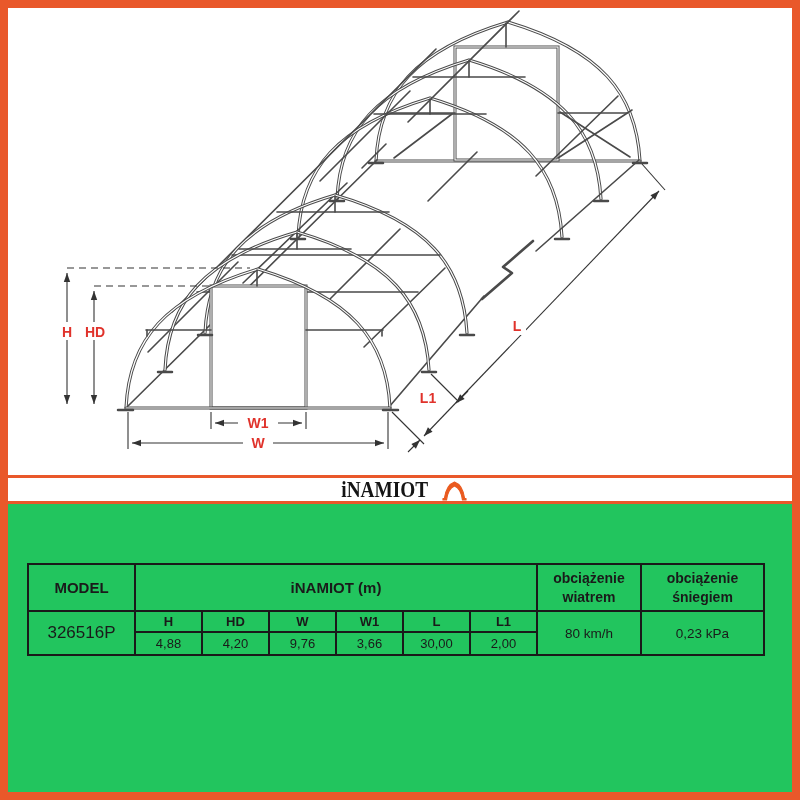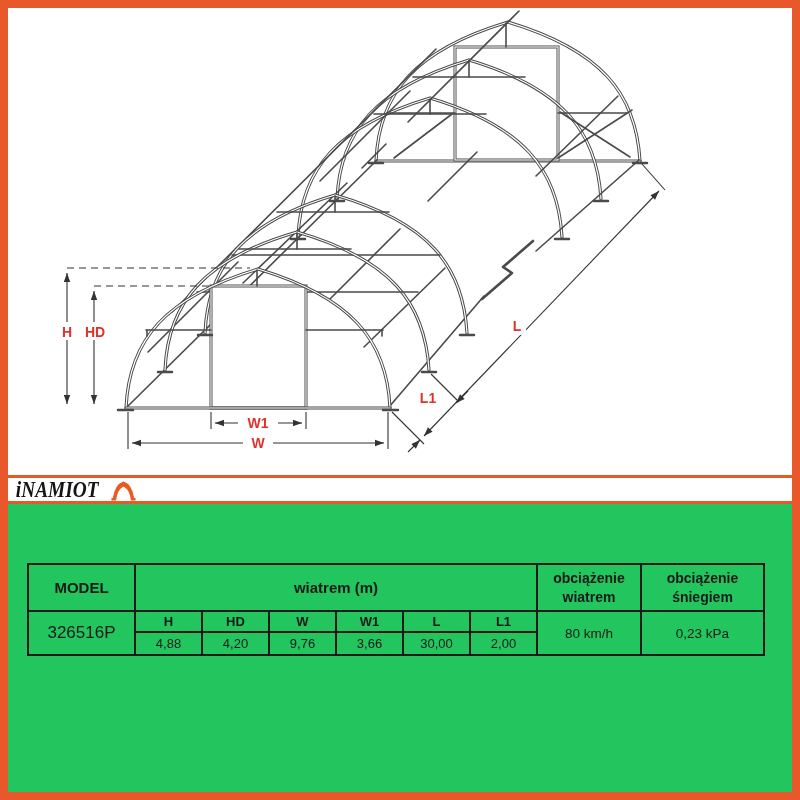--- a/index.html
+++ b/index.html
@@ -5,22 +5,22 @@
   html,body{margin:0;padding:0;background:#ffffff;}
   .page{
     position:relative;width:800px;height:800px;box-sizing:border-box;
     border:8px solid #e9582a;background:#fff;overflow:hidden;
     font-family:"Liberation Sans",sans-serif;
   }
   .drawing-area{position:relative;width:784px;height:467px;background:#fff;}
   .drawing-area svg{display:block;}
   .orange-rule{width:784px;height:3px;background:#e9582a;}
   .logo-band{
-    width:784px;height:23px;display:flex;align-items:center;
-    gap:5px;background:#fff;font-style:italic;
+    width:784px;height:23px;display:flex;align-items:center;justify-content:center;
+    gap:5px;background:#fff;
   }
   .logo-text{
     font-family:"Liberation Serif",serif;font-weight:bold;font-size:23px;
     color:#141414;letter-spacing:0px;transform:scaleX(.84);transform-origin:center;
     line-height:1;white-space:nowrap;
   }
   .logo-icon{display:block;}
   .content-area{position:relative;width:784px;height:356px;background:#22c55e;}
   table.spec{
     position:absolute;left:19px;top:59px;border-collapse:collapse;table-layout:fixed;
@@ -194,21 +194,21 @@
       <path d="M1,21 L4.5,21 C5.5,13.5 8.5,8.5 12.5,7 C16.5,8.5 19.5,13.5 20.5,21 L24,21 L24,19.5 L22.6,19.5 C21.4,11 17.8,4.8 12.5,3 C7.2,4.8 3.6,11 2.4,19.5 L1,19.5 Z" fill="#ea5a1f" stroke="#ea5a1f" stroke-width="1.2" stroke-linejoin="round"></path>
     </svg>
   </div>
   <div class="orange-rule"></div>
 
   <div class="content-area">
     <table class="spec">
       <tbody>
           <tr class="h-row">
         <td class="c-model th-model">MODEL</td>
-        <td class="th-wym" colspan="6">wiatrem (m)</td>
+        <td class="th-wym" colspan="6">iNAMIOT (m)</td>
         <td class="c-wind th-load">
           <div>obciążenie</div>
           <div>wiatrem</div>
         </td>
         <td class="c-snow th-load">
           <div>obciążenie</div>
           <div>śniegiem</div>
         </td>
       </tr>
       <tr class="sub-row1">

